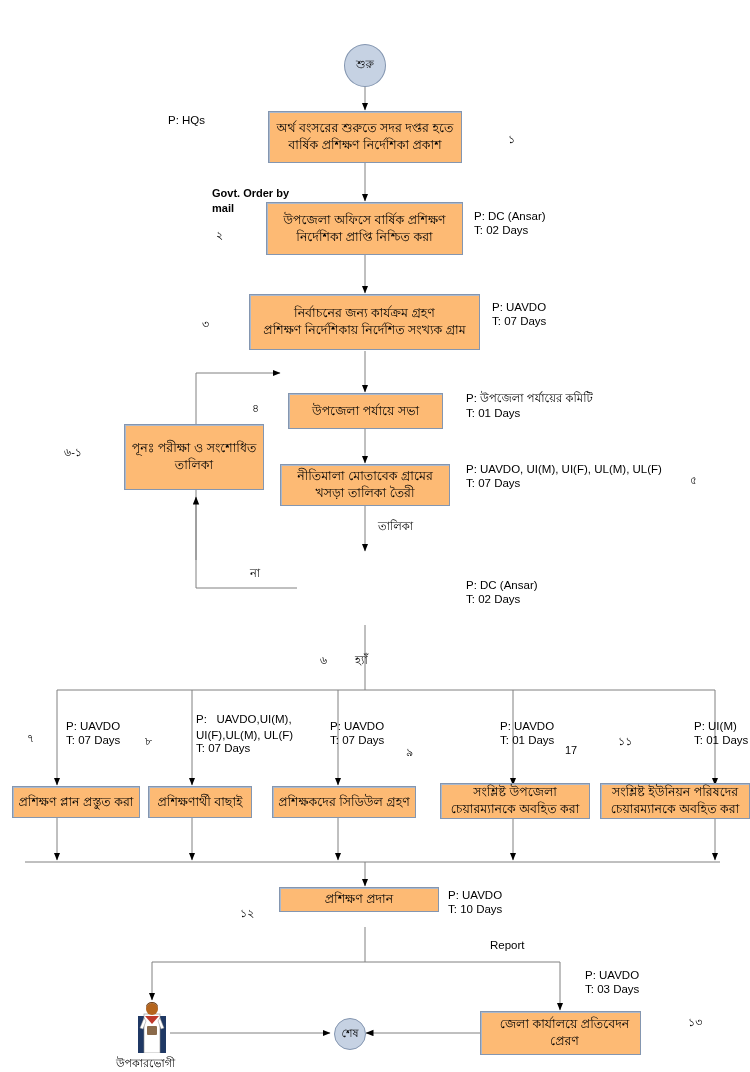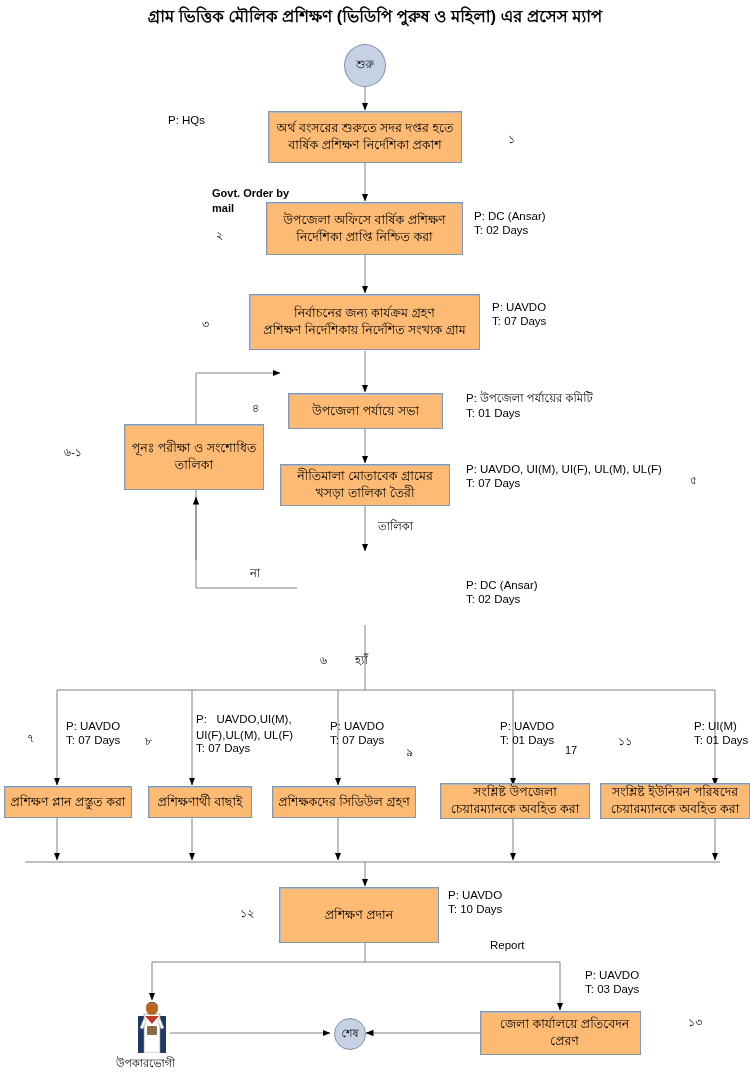--- a/index.html
+++ b/index.html
@@ -108,21 +108,20 @@
     color: #000;
     z-index: 5;
     white-space: nowrap;
   }
 </style>
 </head>
 <body>
 
 <div id="page">
 
-  <div id="title">গ্রাম ভিত্তিক মৌলিক প্রশিক্ষণ (ভিডিপি পুরুষ ও মহিলা) এর প্রসেস ম্যাপ</div>
 
   <svg id="svg-layer" viewBox="0 0 750 1072" xmlns="http://www.w3.org/2000/svg">
     <defs>
       <marker id="arrow" markerWidth="9" markerHeight="9" refX="7.5" refY="3.2" orient="auto" markerUnits="userSpaceOnUse">
         <path d="M0,0 L8,3.2 L0,6.4 z" fill="#000"></path>
       </marker>
     </defs>
     <g stroke="#808080" stroke-width="1" fill="none">
 
       <line x1="365" y1="86" x2="365" y2="110" marker-end="url(#arrow)"></line>
@@ -239,21 +238,21 @@
   <div class="num" style="left:690px; top:472px;">৫</div>
 
   <div class="edge-label" style="left:378px; top:518px;">তালিকা</div>
 
   <div class="ann" style="left:466px; top:578px;">P: DC (Ansar)</div>
   <div class="ann" style="left:466px; top:592px;">T: 02 Days</div>
   <div class="edge-label" style="left:250px; top:565px;">না</div>
   <div class="edge-label" style="left:355px; top:652px;">হ্যাঁ</div>
   <div class="num" style="left:320px; top:652px;">৬</div>
 
-  <div class="node" style="left:4px; top:786px; width:128px; height:32px;">
+  <div class="node" style="left:12px; top:786px; width:128px; height:32px;">
     <div class="node-inner">
       <div>প্রশিক্ষণ প্লান প্রস্তুত করা</div>
     </div>
   </div>
   <div class="ann" style="left:66px; top:719px;">P: UAVDO</div>
   <div class="ann" style="left:66px; top:733px;">T: 07 Days</div>
   <div class="num" style="left:27px; top:730px;">৭</div>
 
   <div class="node" style="left:148px; top:786px; width:104px; height:32px;">
     <div class="node-inner">
@@ -287,21 +286,21 @@
   <div class="node" style="left:600px; top:783px; width:150px; height:36px;">
     <div class="node-inner">
       <div>সংশ্লিষ্ট ইউনিয়ন পরিষদের</div>
       <div>চেয়ারম্যানকে অবহিত করা</div>
     </div>
   </div>
   <div class="ann" style="left:694px; top:719px;">P: UI(M)</div>
   <div class="ann" style="left:694px; top:733px;">T: 01 Days</div>
   <div class="num" style="left:618px; top:733px;">১১</div>
 
-  <div class="node" style="left:279px; top:887px; width:160px; height:56px;">
+  <div class="node" style="left:279px; top:887px; width:160px; height:25px;">
     <div class="node-inner">
       <div>প্রশিক্ষণ প্রদান</div>
     </div>
   </div>
   <div class="ann" style="left:448px; top:888px;">P: UAVDO</div>
   <div class="ann" style="left:448px; top:902px;">T: 10 Days</div>
   <div class="num" style="left:240px; top:905px;">১২</div>
 
   <div class="edge-label" style="left:490px; top:939px;">Report</div>
 

